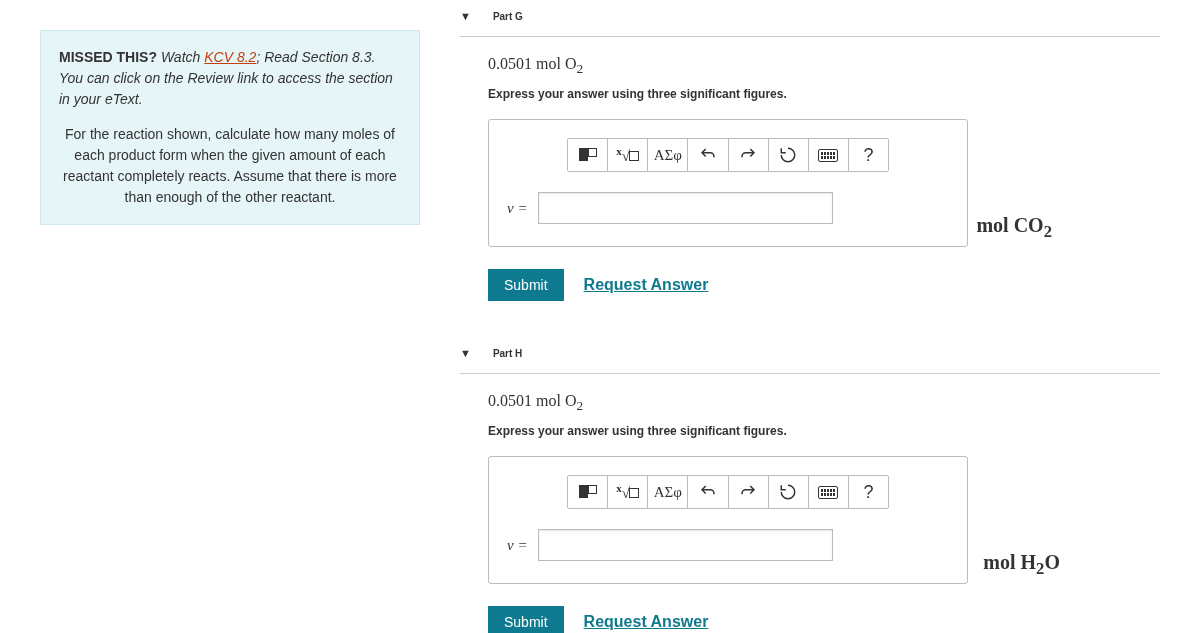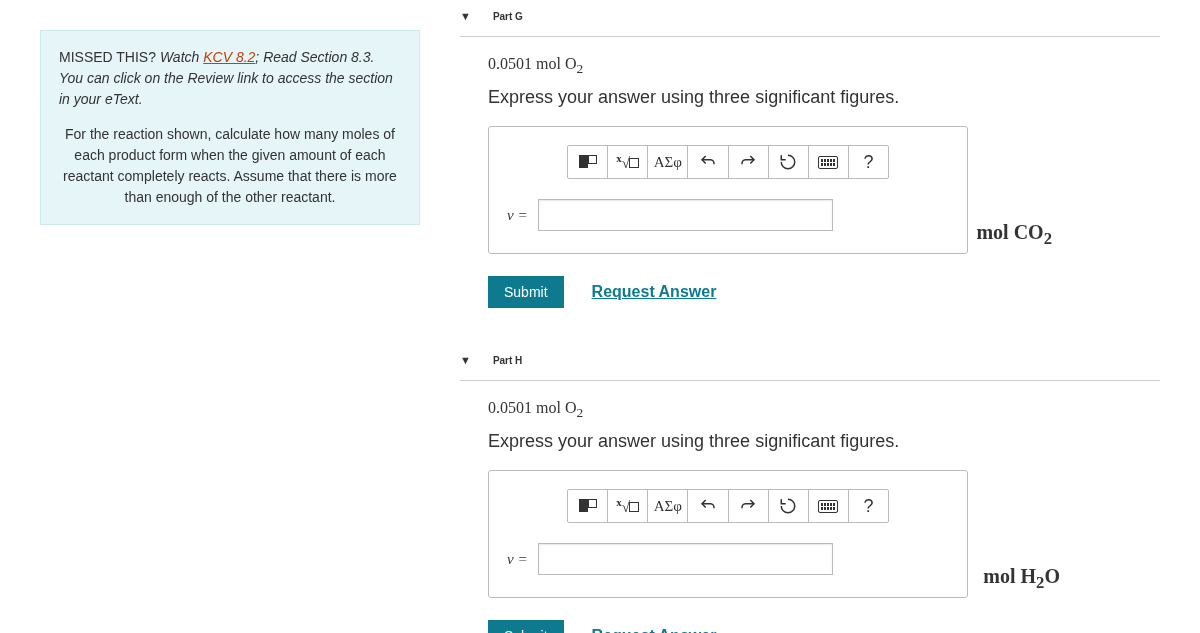--- a/index.html
+++ b/index.html
@@ -16,21 +16,21 @@
   .container { display: flex; padding: 0; }
   .left-col { width: 420px; padding: 30px 0 0 40px; }
   .right-col { width: 760px; padding: 0 20px 0 40px; }
   .info-box {
     background: #e6f5f8;
     border: 1px solid #cde8ee;
     padding: 16px 18px;
     line-height: 1.5;
     font-size: 14px;
   }
-  .info-box .missed { font-weight: normal; }
+  .info-box .missed { font-weight: bold; }
   .info-box .italic { font-style: italic; }
   .info-box a { color: #c2410c; text-decoration: underline; font-style: italic; }
   .info-box .desc { margin-top: 14px; text-align: center; }
   .equation { font-family: Georgia, 'Times New Roman', serif; font-size: 15px; margin-top: 4px; }
 
   .part-header {
     display: flex;
     align-items: center;
     border-bottom: 1px solid #ccc;
     padding: 10px 0 14px 0;
@@ -39,21 +39,21 @@
   .part-header .caret {
     font-size: 11px;
     color: #333;
     margin-right: 22px;
     cursor: pointer;
   }
   .part-header .label { font-weight: bold; font-size: 10px; }
 
   .part-body { padding: 18px 0 10px 28px; }
   .amount { font-family: Georgia, 'Times New Roman', serif; font-size: 16px; margin-bottom: 10px; }
-  .instruct { font-weight: normal; font-size: 18px; margin-bottom: 18px; }
+  .instruct { font-weight: bold; font-size: 12px; margin-bottom: 18px; }
 
   .answer-box {
     border: 1px solid #bbb;
     border-radius: 3px;
     width: 480px;
     padding: 18px 18px 22px 18px;
     position: relative;
   }
   .toolbar {
     display: flex;
@@ -113,21 +113,21 @@
     font-family: Georgia, 'Times New Roman', serif;
     font-size: 20px;
     position: absolute;
     right: -84px;
     top: 50%;
     white-space: nowrap;
     font-weight: bold;
   }
   .answer-wrap { position: relative; display: inline-block; }
 
-  .btn-row { margin-top: 22px; display: flex; align-items: center; gap: 28px; }
+  .btn-row { margin-top: 22px; display: flex; align-items: center; gap: 20px; }
   .submit-btn {
     background: #0e7a8f;
     color: #fff;
     border: none;
     padding: 8px 16px;
     font-size: 14px;
     cursor: pointer;
   }
   .req-link { color: #0e7a8f; text-decoration: underline; font-weight: bold; font-size: 16px; cursor: pointer; }
   .keyboard-icon {

